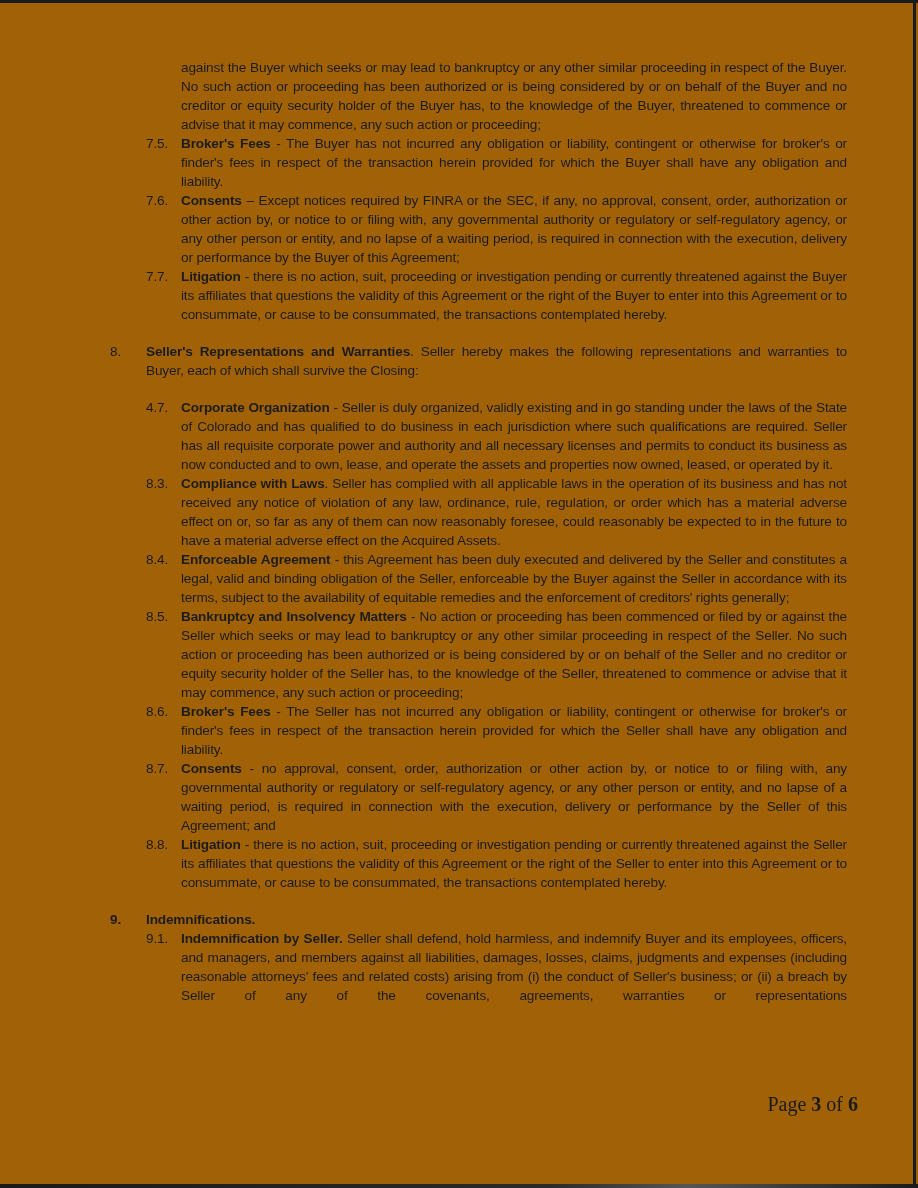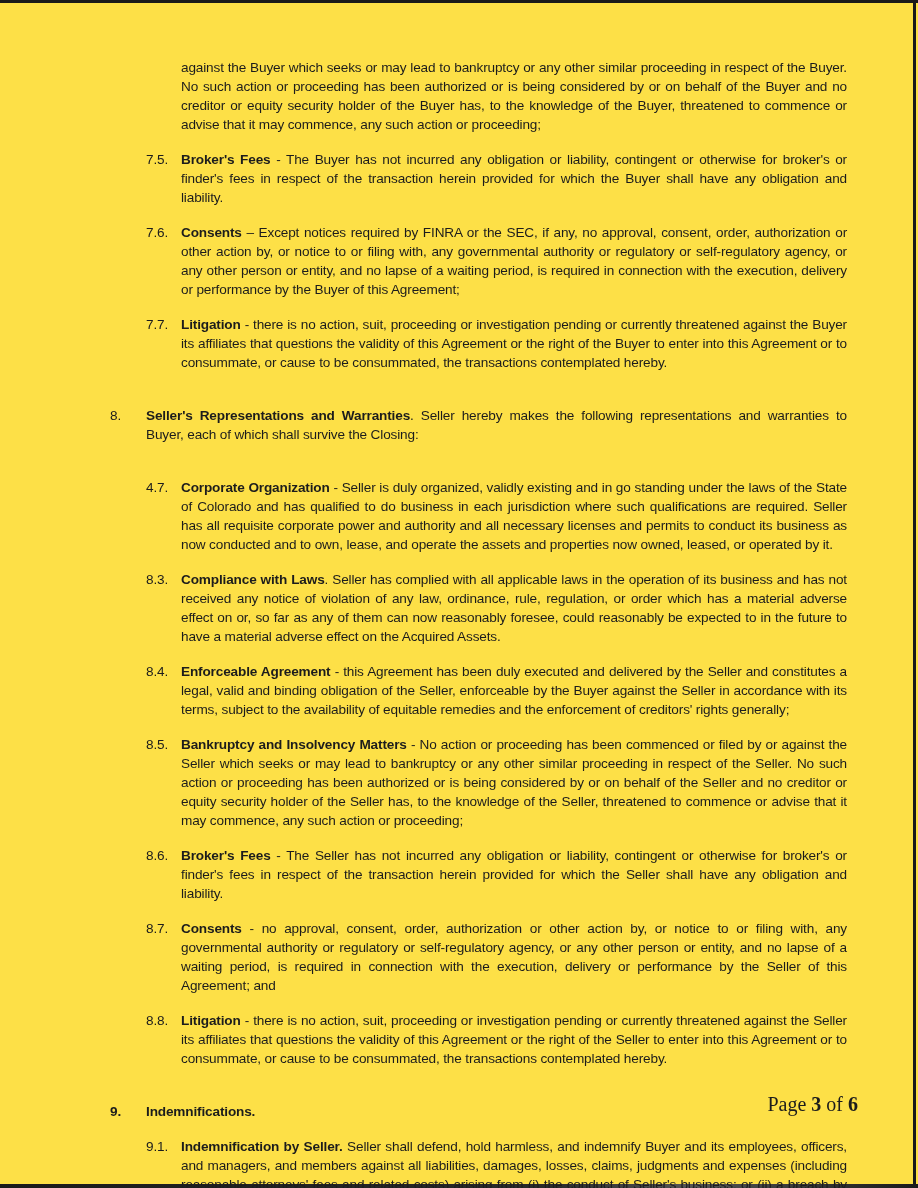--- a/index.html
+++ b/index.html
@@ -1,30 +1,30 @@
 <!DOCTYPE html>
 <html><head>
 <meta charset="utf-8">
 <style>
   html, body { margin: 0; padding: 0; background: #ffffff; }
   body { width: 918px; height: 1188px; position: relative; overflow: hidden; }
   .page {
     position: absolute; left: 0; top: 0; width: 918px; height: 1188px;
-    background: #fde047; box-sizing: border-box;
+    background: #a16207; box-sizing: border-box;
   }
   .edge-top { position: absolute; left: 0; top: 0; width: 918px; height: 3px; background: #1a1a1a; }
   .edge-right { position: absolute; right: 2px; top: 0; width: 3px; height: 1188px; background: #1a1a1a; }
   .edge-bottom { position: absolute; left: 0; bottom: 0; width: 918px; height: 4px;
     background: linear-gradient(to right, #1a1a1a 0%, #2a2a2a 60%, #555 75%, #1a1a1a 100%); }
   .content {
     position: absolute; left: 110px; top: 58px; width: 737px;
     font-family: "Liberation Sans", sans-serif; font-size: 13.6px; line-height: 19px;
     color: #1c1c1c; letter-spacing: -0.15px;
   }
-  .item { display: flex; text-align: justify; margin-top: 16px; }
+  .item { display: flex; text-align: justify; }
   .num { flex: 0 0 auto; }
   .body { flex: 1 1 auto; text-align: justify; }
   .lvl2 { margin-left: 36px; }
   .lvl2 .num { width: 35px; }
   .lvl1 .num { width: 36px; }
   .cont { margin-left: 71px; text-align: justify; }
   .gap { height: 18px; }
   b { font-weight: bold; }
   .footer {
     position: absolute; right: 60px; top: 1093px;

